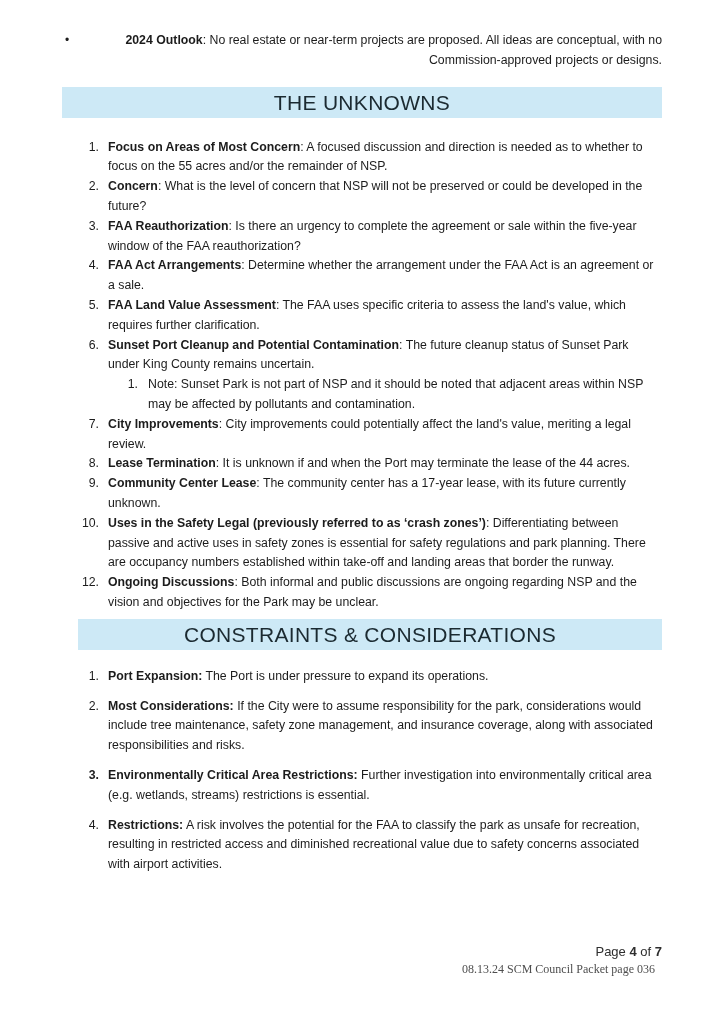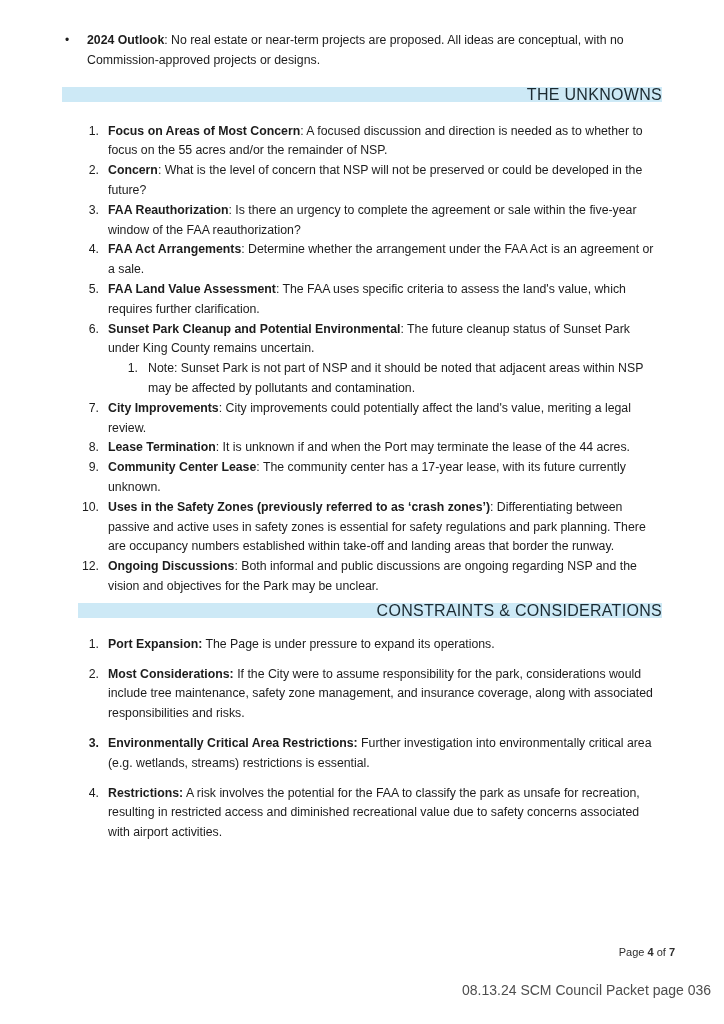--- a/index.html
+++ b/index.html
@@ -7,39 +7,39 @@
     width:724px;height:1024px;background:#ffffff;position:relative;
     font-family:"Liberation Sans","DejaVu Sans",sans-serif;
     color:#1c1c1c;font-size:12.3px;line-height:19.8px;
     -webkit-font-smoothing:antialiased;overflow:hidden;
   }
   .content{padding:31px 62px 0 62px;}
   .b{font-weight:bold;}
   
   .bullet-row{display:flex;}
   .bullet-marker{width:22px;flex:none;padding-left:3px;font-size:12px;}
-  .bullet-text{flex:1;}
+  .bullet-text{flex:1;text-align:right;}
   
   .band{
     background:var(--band-bg,#cde9f6);
-    height:15px;display:flex;align-items:center;justify-content:flex-end;
-    font-size:16px;line-height:17px;color:#1b2a31;letter-spacing:.3px;
+    height:31px;display:flex;align-items:center;justify-content:center;
+    font-size:21px;line-height:17px;color:#1b2a31;letter-spacing:.3px;
   }
   .band1{margin:16px 0 20px 0;}
   .band2{margin:6px 0 17px 16px;}
   
   .li{display:flex;}
   .num{width:37px;flex:none;text-align:right;margin-right:9px;}
   .txt{flex:1;}
   .sub{margin-left:0;}
   .sub .num{width:30px;margin-right:10px;}
   .list2 .li + .li{margin-top:10px;}
   
-  .page-num{position:absolute;top:945px;right:49px;font-size:11px;line-height:14px;color:#2e2e2e;}
-  .stamp{position:absolute;top:983px;left:462px;font-size:14px;line-height:14px;color:#4e4e4e;}
+  .page-num{position:absolute;top:945px;right:62px;font-size:13px;line-height:14px;color:#2e2e2e;}
+  .stamp{position:absolute;top:962px;left:462px;font-size:12px;line-height:14px;color:#4e4e4e;font-family:Liberation Serif, serif;}
 </style>
 </head>
 <body>
 
 <div class="content">
 
   <div class="bullet-row">
     <span class="bullet-marker">•</span>
     <div class="bullet-text"><span class="b">2024 Outlook</span><span>: No real estate or near-term projects are proposed. All  ideas are conceptual, with no Commission-approved projects or designs.</span></div>
   </div>
@@ -70,21 +70,21 @@
       <div class="txt"><span class="b">FAA Act Arrangements</span><span>: Determine whether the arrangement under the FAA Act is an agreement or a sale.</span></div>
     </div>
 
     <div class="li">
       <span class="num">5.</span>
       <div class="txt"><span class="b">FAA Land Value Assessment</span><span>: The FAA uses specific criteria to assess the land's value, which requires further clarification.</span></div>
     </div>
 
     <div class="li">
       <span class="num">6.</span>
-      <div class="txt"><span class="b">Sunset Park Cleanup and Potential Environmental</span><span>: The future cleanup status of Sunset Park under King County remains uncertain.</span>
+      <div class="txt"><span class="b">Sunset Port Cleanup and Potential Contamination</span><span>: The future cleanup status of Sunset Park under King County remains uncertain.</span>
         <div class="li sub">
           <span class="num">1.</span>
           <div class="txt"><span>Note: Sunset Park is not part of NSP and it should be noted that adjacent areas within NSP may be affected by pollutants and contamination.</span></div>
         </div>
       </div>
     </div>
 
     <div class="li">
       <span class="num">7.</span>
       <div class="txt"><span class="b">City Improvements</span><span>: City improvements could potentially affect the land's value, meriting a legal review.</span></div>
@@ -95,42 +95,42 @@
       <div class="txt"><span class="b">Lease Termination</span><span>: It is unknown if and when the Port may terminate the lease of the 44 acres.</span></div>
     </div>
 
     <div class="li">
       <span class="num">9.</span>
       <div class="txt"><span class="b">Community Center Lease</span><span>: The community center has a 17-year lease, with its future currently unknown.</span></div>
     </div>
 
     <div class="li">
       <span class="num">10.</span>
-      <div class="txt"><span class="b">Uses in the Safety Zones (previously referred to as ‘crash zones’)</span><span>: Differentiating between passive and active uses in safety zones is essential for safety regulations and park planning. There are occupancy numbers established within take-off and landing areas that border the runway.</span></div>
+      <div class="txt"><span class="b">Uses in the Safety Legal (previously referred to as ‘crash zones’)</span><span>: Differentiating between passive and active uses in safety zones is essential for safety regulations and park planning. There are occupancy numbers established within take-off and landing areas that border the runway.</span></div>
     </div>
 
 
     <div class="li">
       <span class="num">12.</span>
       <div class="txt"><span class="b">Ongoing Discussions</span><span>: Both informal and public discussions are ongoing regarding NSP and the vision and objectives for the Park may be unclear.</span></div>
     </div>
 
 
 
   </div>
 
   <div class="band band2">
     <span>CONSTRAINTS &amp; CONSIDERATIONS</span>
   </div>
 
   <div class="list2">
 
     <div class="li">
       <span class="num">1.</span>
-      <div class="txt"><span class="b">Port Expansion:</span><span> The Page is under pressure to expand its operations.</span></div>
+      <div class="txt"><span class="b">Port Expansion:</span><span> The Port is under pressure to expand its operations.</span></div>
     </div>
 
     <div class="li">
       <span class="num">2.</span>
       <div class="txt"><span class="b">Most Considerations:</span><span> If the City were to assume responsibility for the park, considerations would include tree maintenance, safety zone management, and insurance coverage, along with associated responsibilities and risks.</span></div>
     </div>
 
     <div class="li">
       <span class="num b">3.</span>
       <div class="txt"><span class="b">Environmentally Critical Area Restrictions:</span><span> Further investigation into environmentally critical area (e.g. wetlands, streams) restrictions is essential.</span></div>

